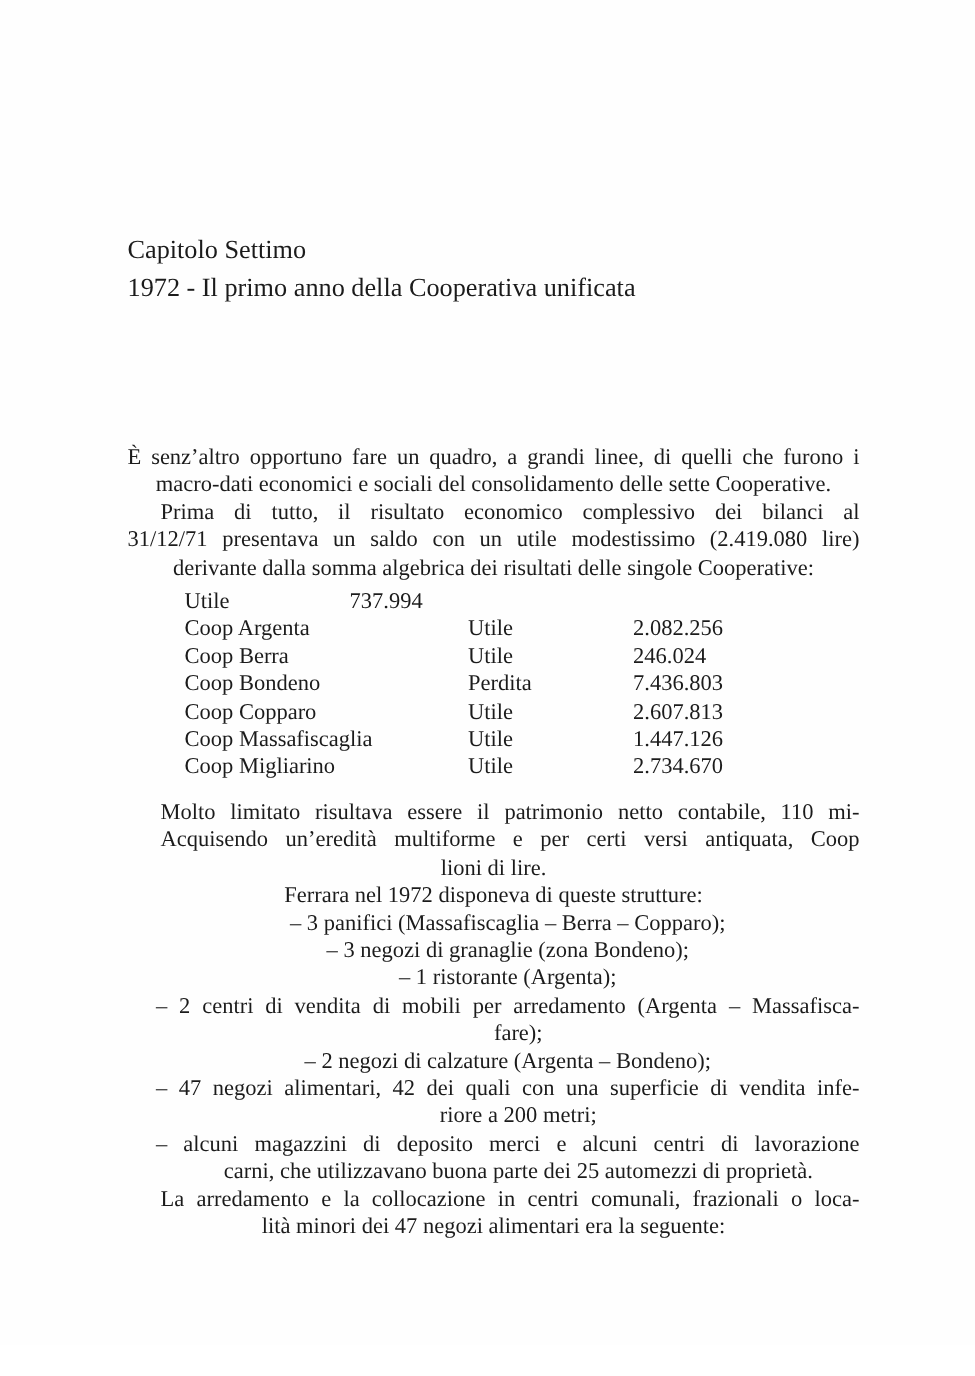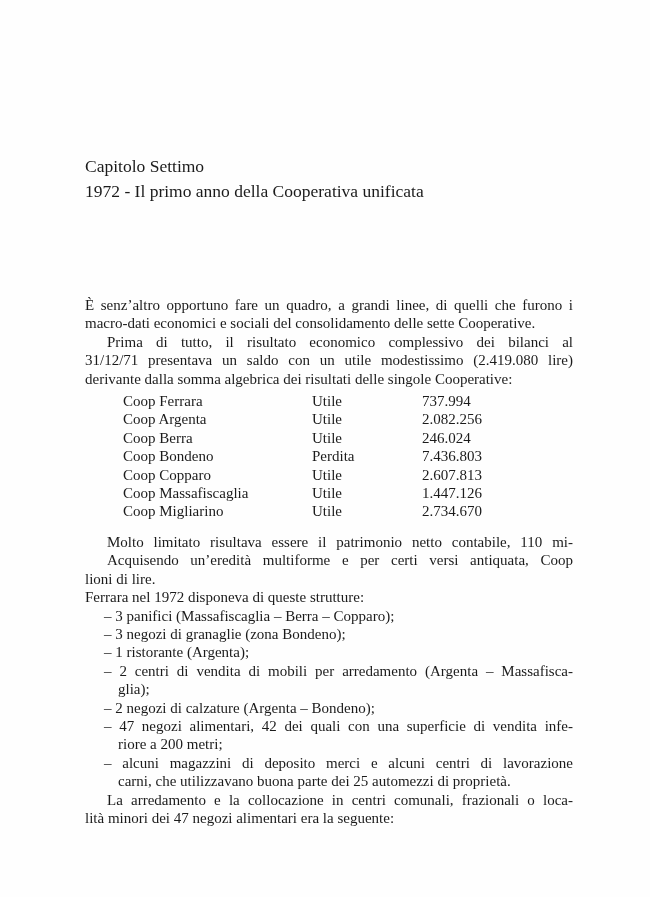--- a/index.html
+++ b/index.html
@@ -22,21 +22,21 @@
     white-space: nowrap;
   }
   .bodytext {
     position: absolute;
     left: 85px;
     top: 296px;
     width: 488px;
     font-size: 15px;
     line-height: 18.4px;
   }
-  .ln { min-height: 18.4px; }
+  .ln { min-height: 18.4px; text-align: center; }
   
   .j { text-align: justify; text-align-last: justify; }
   
   .ind { text-indent: 22px; }
   
   .li { padding-left: 19px; }
   .lc { padding-left: 33px; }
   .tbl { margin-top: 4px; }
   .trow { display: flex; padding-left: 38px; padding-right: 65px; min-height: 18.4px; }
   .tname { width: 189px; }
@@ -57,21 +57,20 @@
   <div class="bodytext">
 
     <div class="ln j">È senz’altro opportuno fare un quadro, a grandi linee, di quelli che furono i</div>
     <div class="ln">macro-dati economici e sociali del consolidamento delle sette Cooperative.</div>
     <div class="ln ind j">Prima di tutto, il risultato economico complessivo dei bilanci al</div>
     <div class="ln j">31/12/71 presentava un saldo con un utile modestissimo (2.419.080 lire)</div>
     <div class="ln">derivante dalla somma algebrica dei risultati delle singole Cooperative:</div>
 
     <div class="tbl">
       <div class="trow">
-        <span class="tname">Coop Ferrara</span>
         <span class="tres">Utile</span>
         <span class="tamt">737.994</span>
       </div>
       <div class="trow">
         <span class="tname">Coop Argenta</span>
         <span class="tres">Utile</span>
         <span class="tamt">2.082.256</span>
       </div>
       <div class="trow">
         <span class="tname">Coop Berra</span>
@@ -103,21 +102,21 @@
     <div class="ln ind j gap">Molto limitato risultava essere il patrimonio netto contabile, 110 mi-</div>
     <div class="ln ind j">Acquisendo un’eredità multiforme e per certi versi antiquata, Coop</div>
 
     <div class="ln">lioni di lire.</div>
     <div class="ln">Ferrara nel 1972 disponeva di queste strutture:</div>
 
     <div class="ln li">– 3 panifici (Massafiscaglia – Berra – Copparo);</div>
     <div class="ln li">– 3 negozi di granaglie (zona Bondeno);</div>
     <div class="ln li">– 1 ristorante (Argenta);</div>
     <div class="ln li j">– 2 centri di vendita di mobili per arredamento (Argenta – Massafisca-</div>
-    <div class="ln lc">glia);</div>
+    <div class="ln lc">fare);</div>
     <div class="ln li">– 2 negozi di calzature (Argenta – Bondeno);</div>
     <div class="ln li j">– 47 negozi alimentari, 42 dei quali con una superficie di vendita infe-</div>
     <div class="ln lc">riore a 200 metri;</div>
     <div class="ln li j">– alcuni magazzini di deposito merci e alcuni centri di lavorazione</div>
     <div class="ln lc">carni, che utilizzavano buona parte dei 25 automezzi di proprietà.</div>
 
     <div class="ln ind j">La arredamento e la collocazione in centri comunali, frazionali o loca-</div>
     <div class="ln">lità minori dei 47 negozi alimentari era la seguente:</div>
 
   </div>

